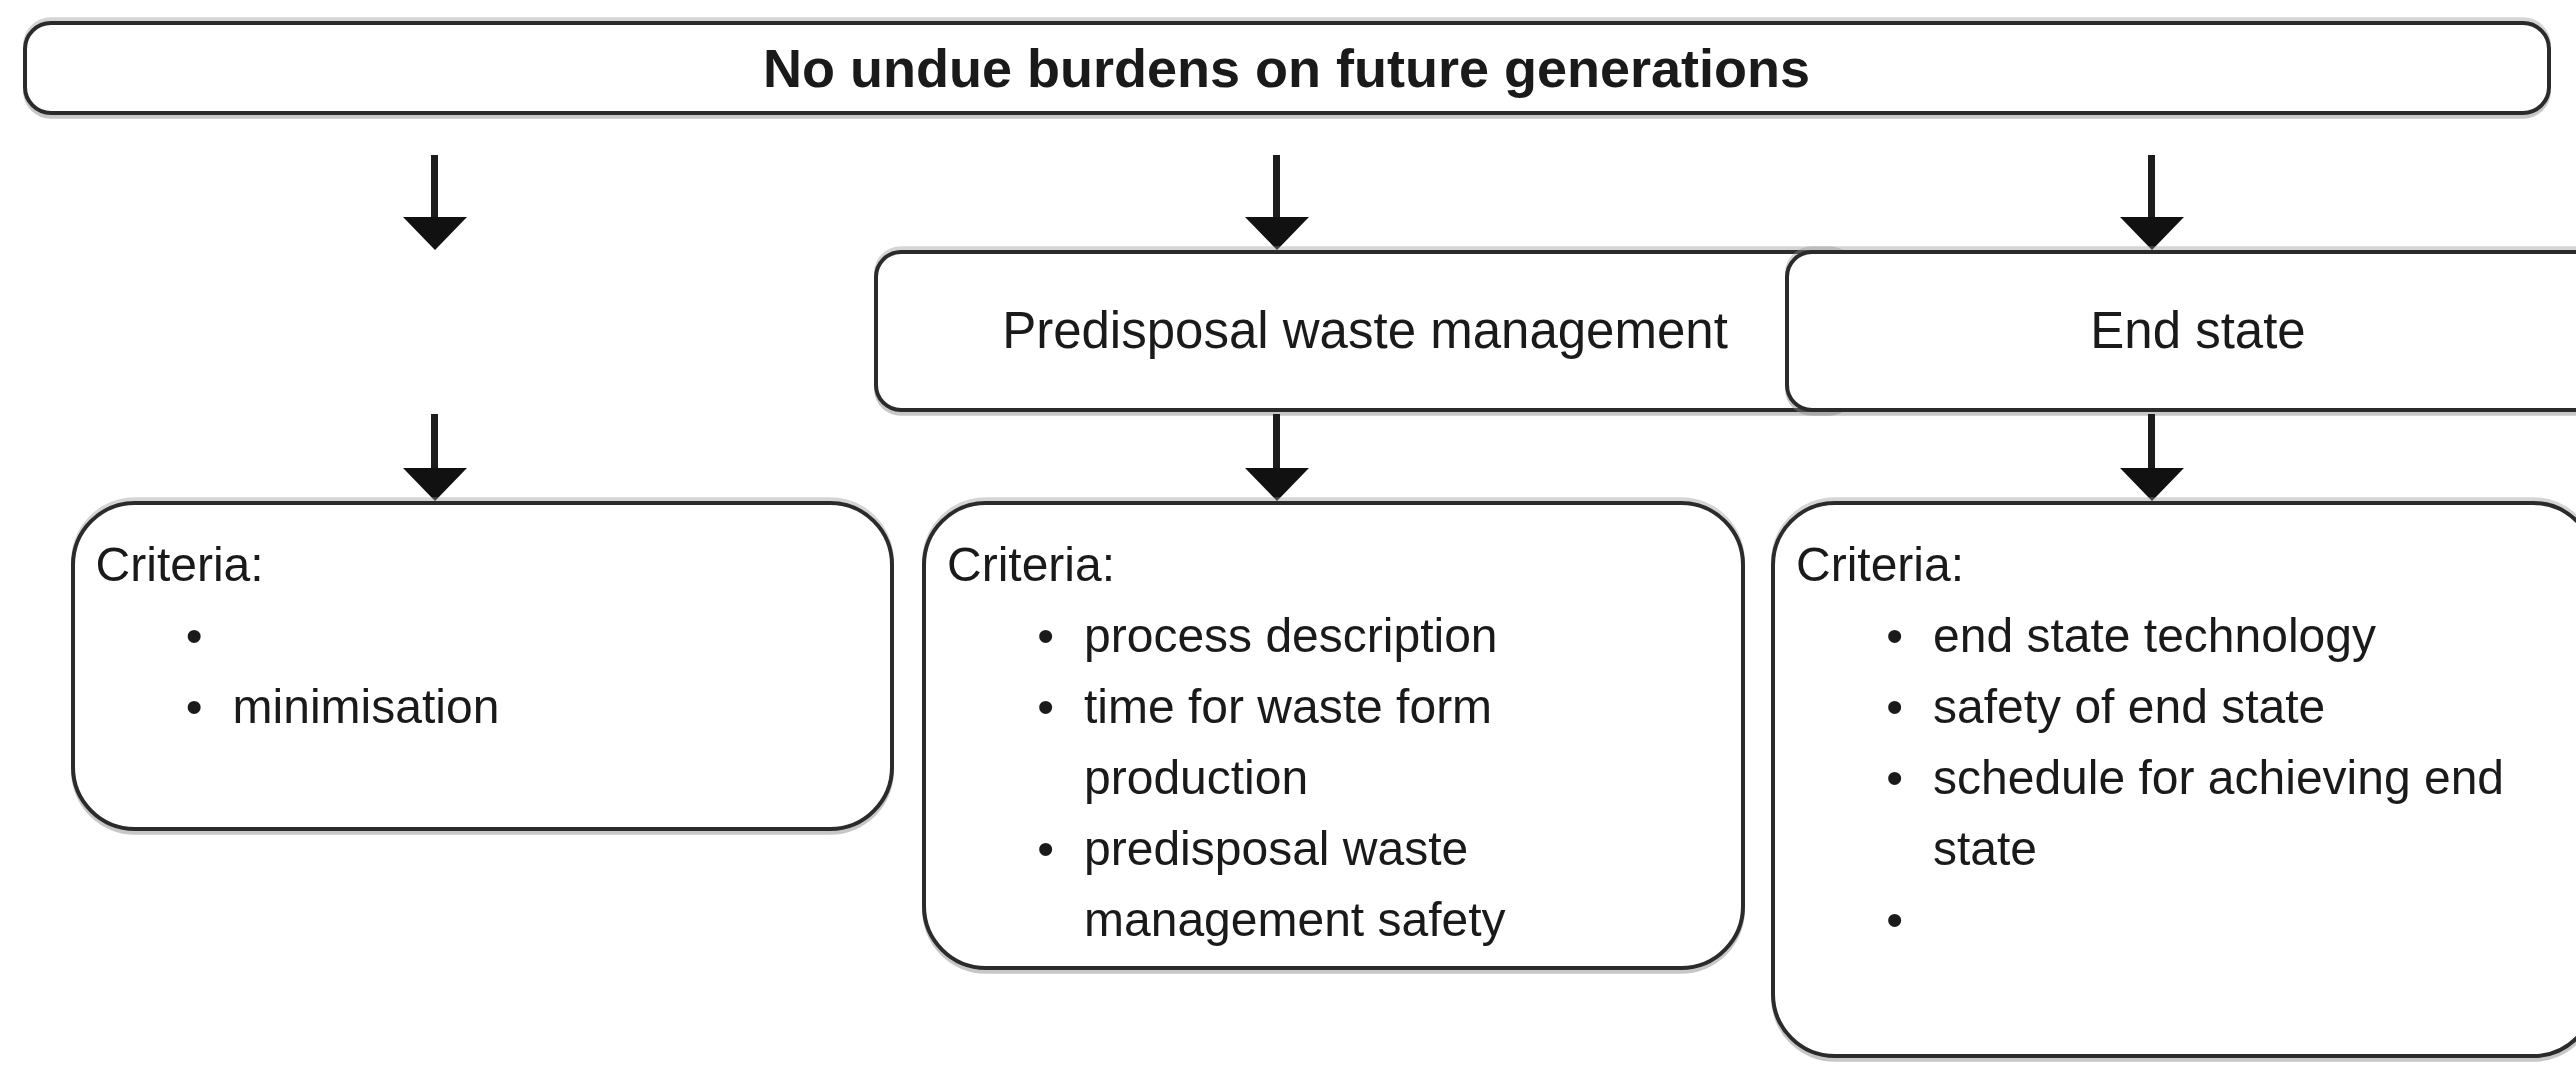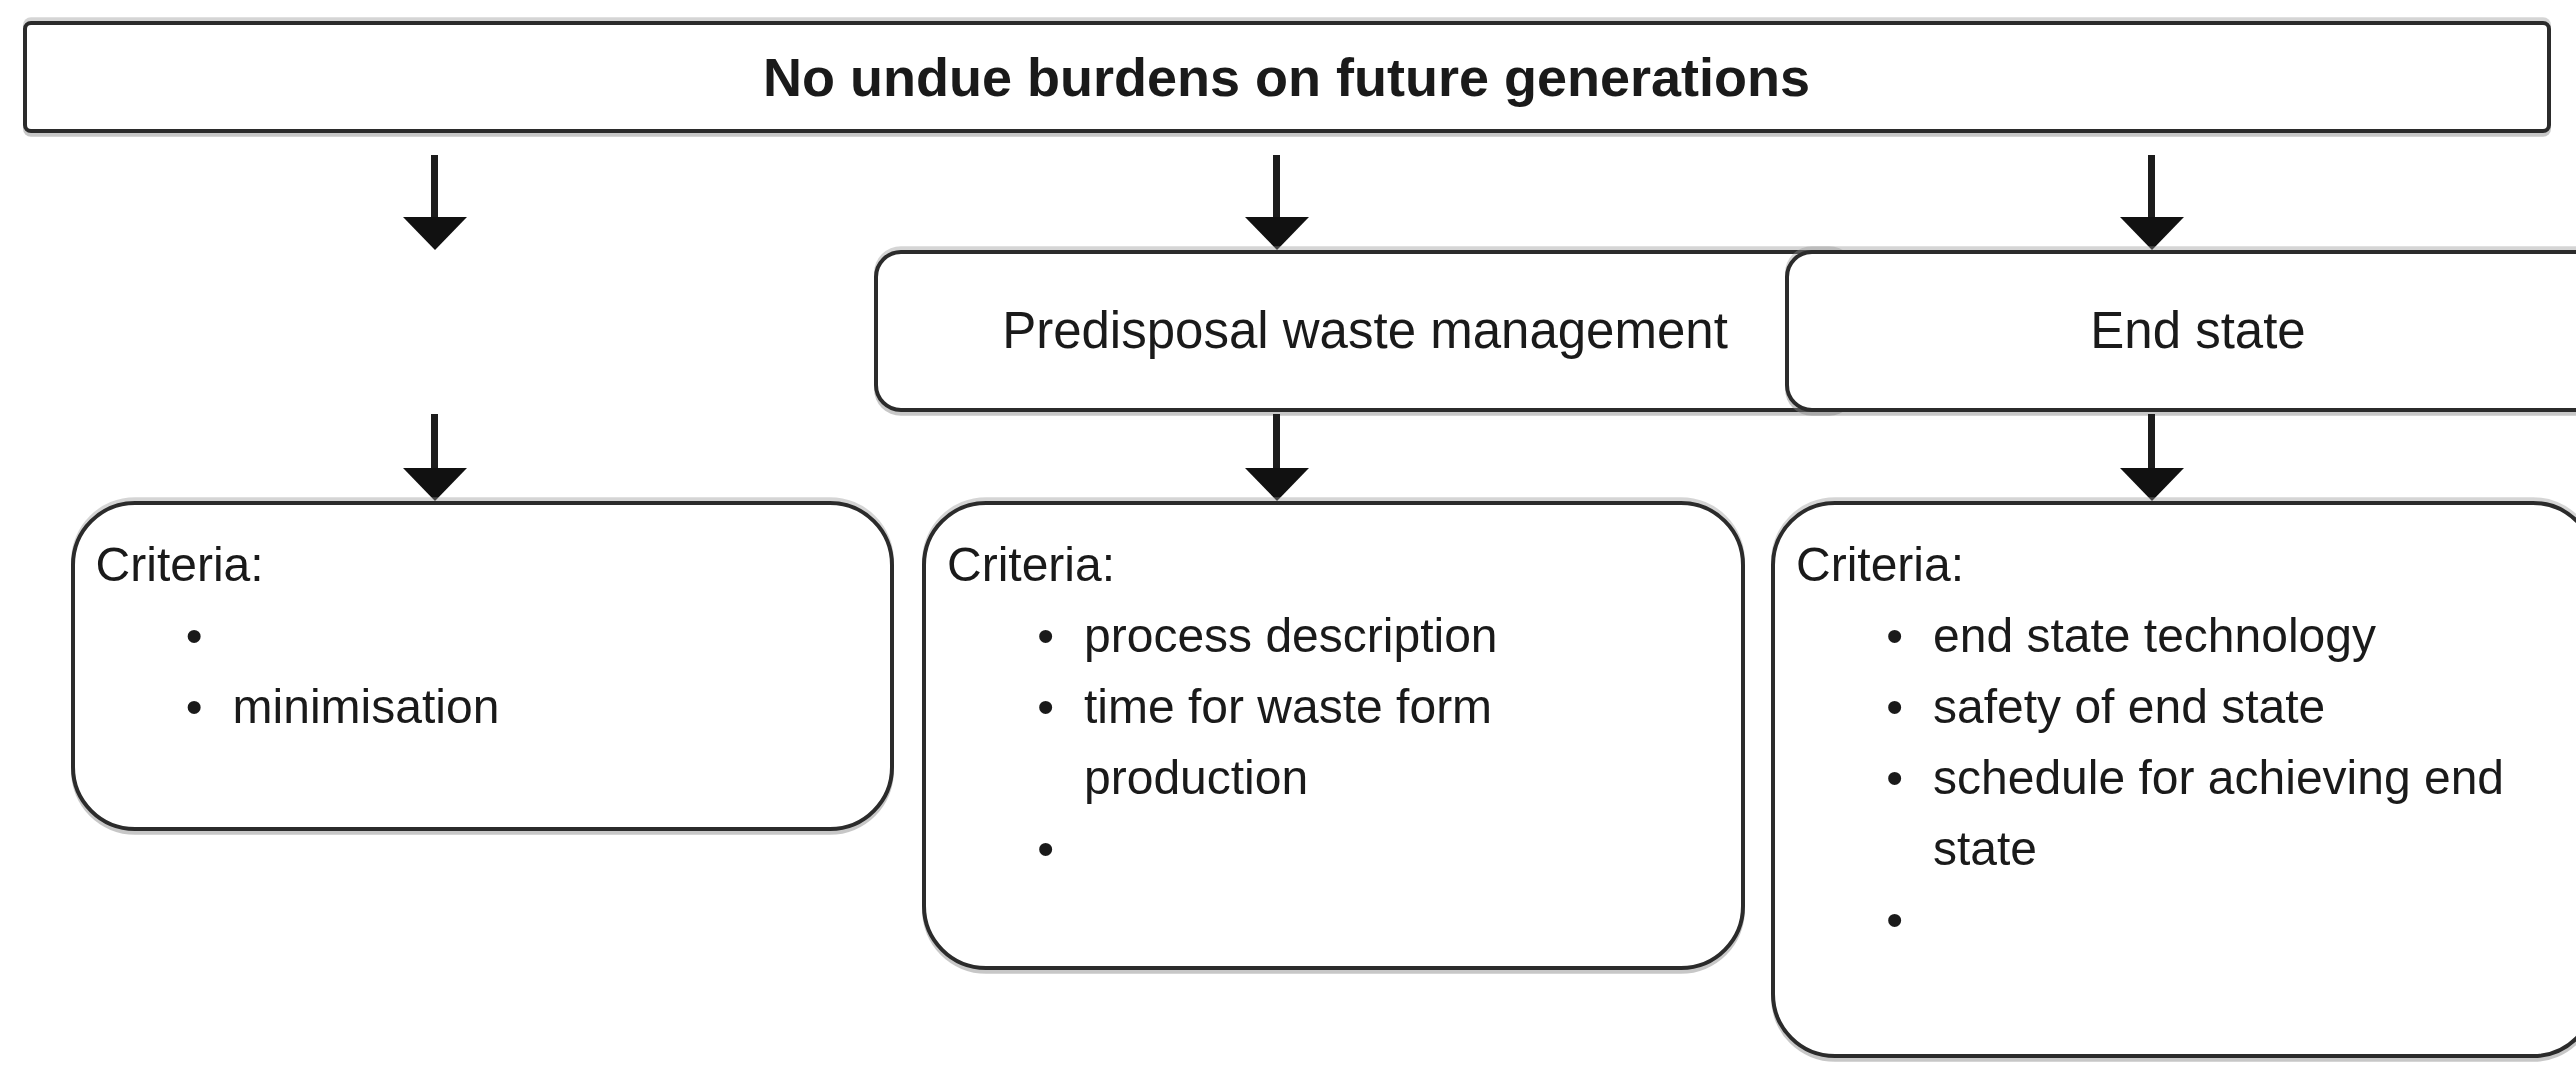--- a/index.html
+++ b/index.html
@@ -18,22 +18,22 @@
   }
   .box {
     position: absolute;
     box-sizing: border-box;
     background: #ffffff;
     border: 4.5px solid #2b2b2b;
     box-shadow: 0 3.8px 0 rgba(130,130,130,0.45), 0 -3.8px 0 rgba(150,150,150,0.40);
   }
   .root-box {
     left: 22.6px; top: 21px;
-    width: 2528px; height: 112px;
-    border-radius: 8px;
+    width: 2528px; height: 94px;
+    border-radius: 28px;
     display: flex; align-items: center; justify-content: center;
     font-size: 54px; font-weight: bold;
     text-align: center;
   }
   .branch-box {
     top: 250px; height: 162px;
     border-radius: 27px;
     display: flex; align-items: center; justify-content: center;
     font-size: 51px; line-height: 72px;
     text-align: center;
@@ -153,20 +153,21 @@
       <li class="crit-item">
         <span class="bullet">•</span>
         <span class="crit-text">process description</span>
       </li>
       <li class="crit-item">
         <span class="bullet">•</span>
         <span class="crit-text">time for waste form production</span>
       </li>
       <li class="crit-item">
         <span class="bullet">•</span>
+        <span class="crit-text">predisposal waste management safety</span>
       </li>
     </ul>
   </div>
 
   <div id="criteria-c" class="box criteria-box">
     <div class="criteria-heading">Criteria:</div>
     <ul class="criteria-list">
       <li class="crit-item">
         <span class="bullet">•</span>
         <span class="crit-text">end state technology</span>

